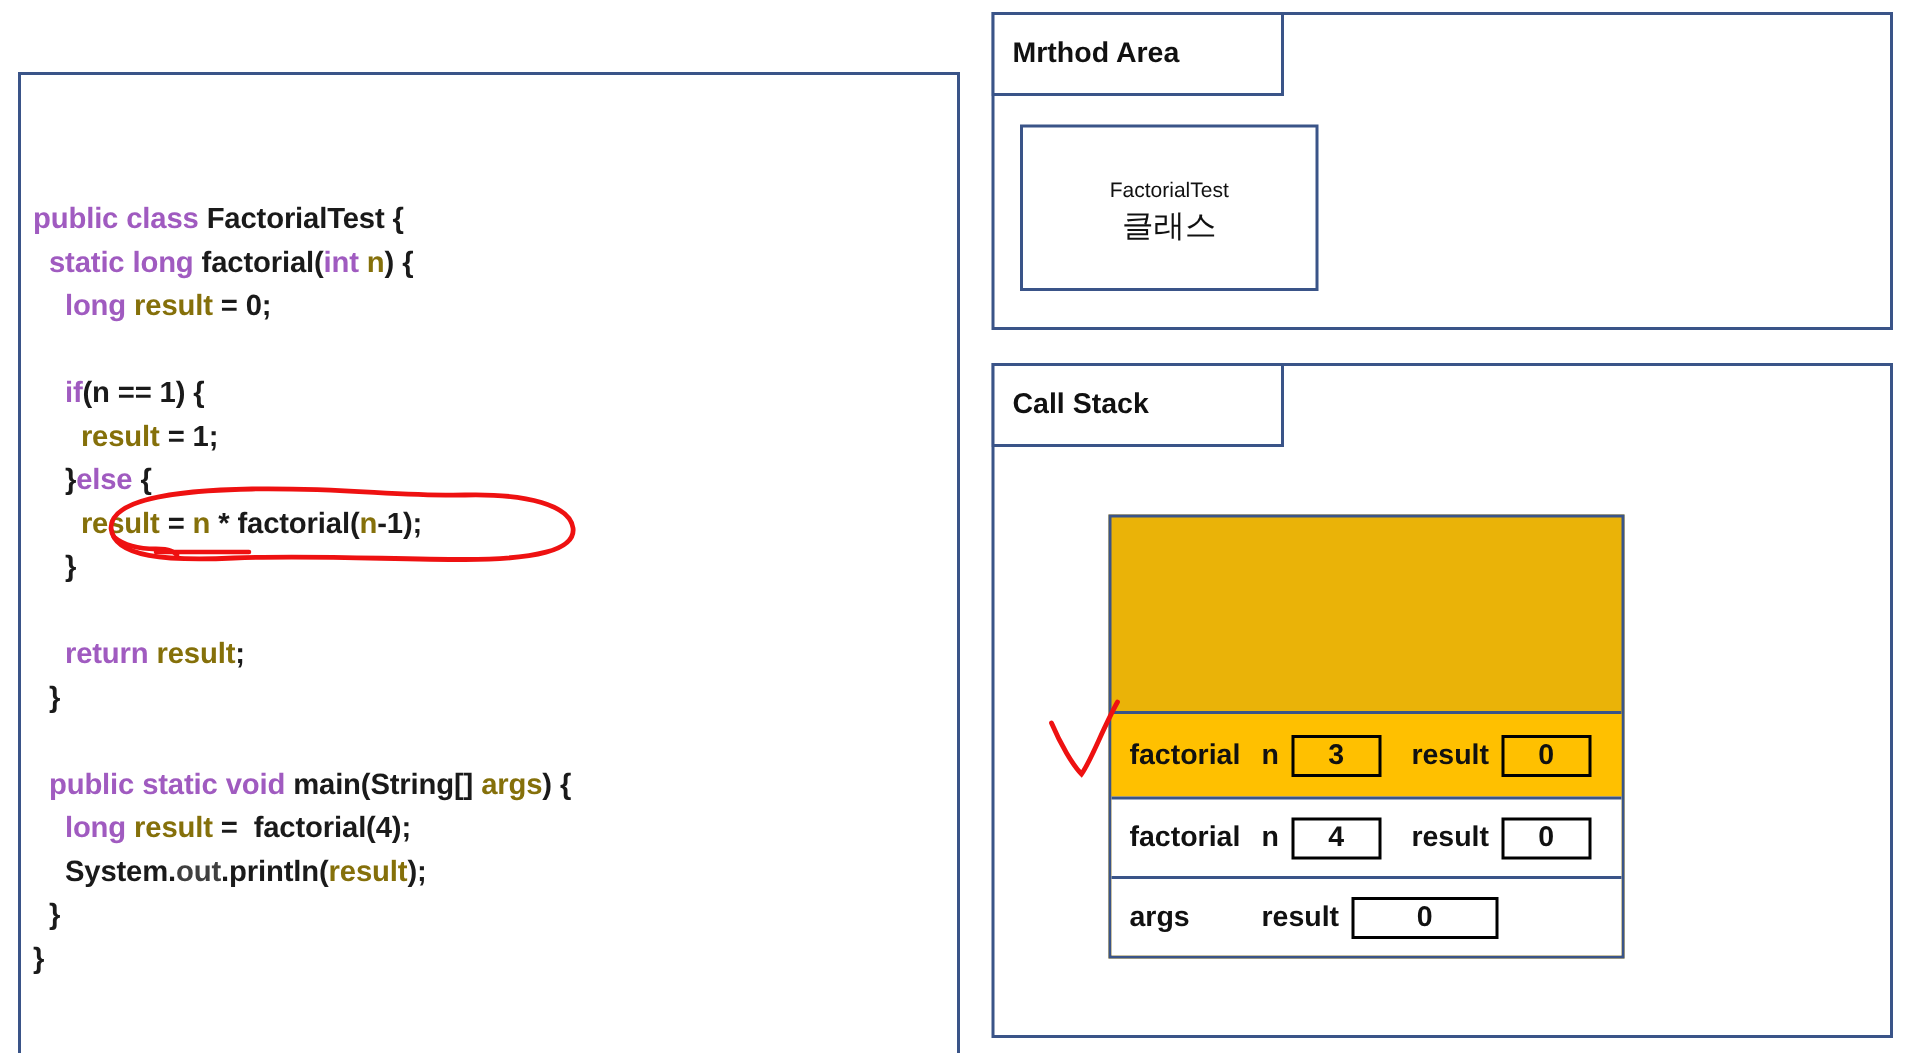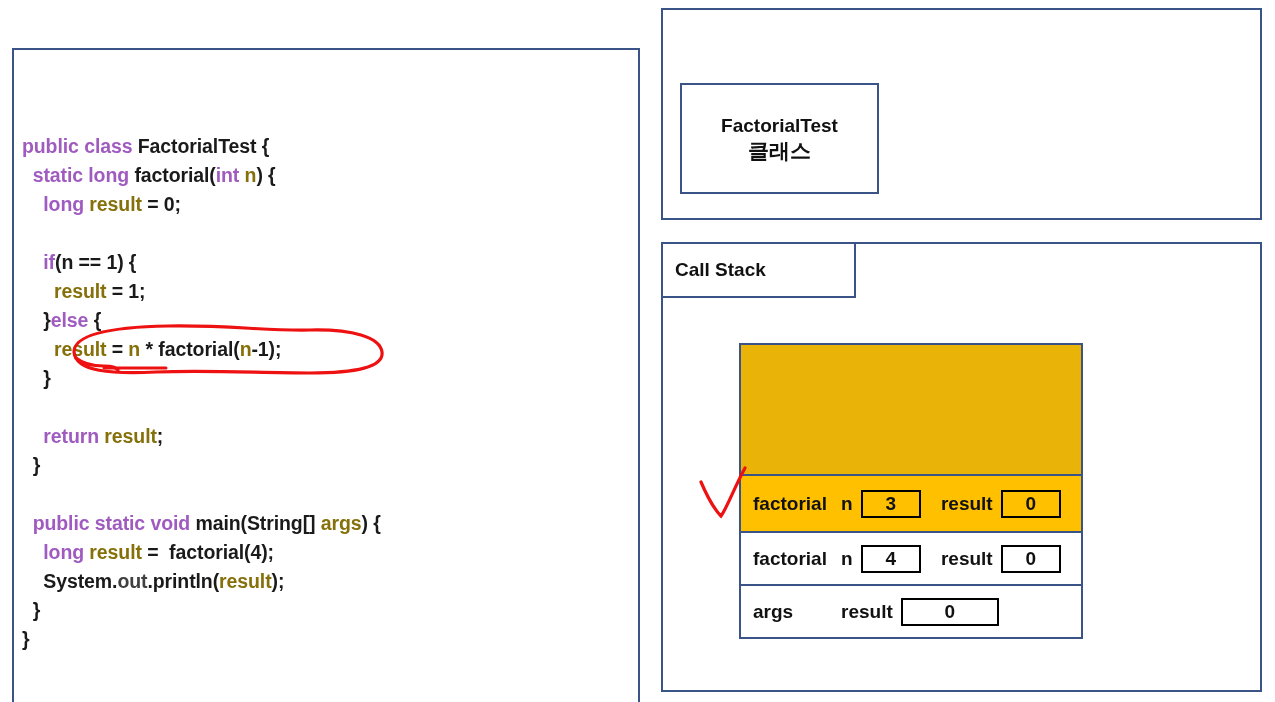--- a/index.html
+++ b/index.html
@@ -100,27 +100,27 @@
     height: 111px;
     border: 2px solid #3a5488;
     box-sizing: border-box;
     background: #ffffff;
     display: flex;
     flex-direction: column;
     align-items: center;
     justify-content: center;
   }
   #class-box .cls-name {
-    font-weight: bold;
-    font-size: 19px;
+    font-weight: normal;
+    font-size: 14px;
     color: #111111;
     line-height: 24px;
   }
   #class-box .cls-kor {
-    font-weight: bold;
+    font-weight: normal;
     font-size: 21px;
     color: #111111;
     line-height: 26px;
   }
 
   
   #stack-box {
     position: absolute;
     left: 76px;
     top: 99px;
@@ -191,20 +191,23 @@
              C 292 9, 320 17, 322 32 C 324 47, 296 53, 250 53
              C 200 53, 150 50, 96 52 C 52 54, 16 52, 14 32 Z" fill="none" stroke="#ee1111" stroke-width="3.2" stroke-linecap="round"></path>
     <path d="M16 38 C 22 43, 32 46, 44 46 C 54 46, 56 48, 58 50" fill="none" stroke="#ee1111" stroke-width="3.2" stroke-linecap="round"></path>
     <path d="M44 48 L 106 48" fill="none" stroke="#ee1111" stroke-width="3" stroke-linecap="round"></path>
   </svg>
 
 </div>
 
 <div class="panel" id="method-area-panel">
 
+  <div class="panel-tab">
+    <span>Mrthod Area</span>
+  </div>
 
   <div id="class-box">
     <div class="cls-name">FactorialTest</div>
     <div class="cls-kor">클래스</div>
   </div>
 
 </div>
 
 <div class="panel" id="call-stack-panel">
 

